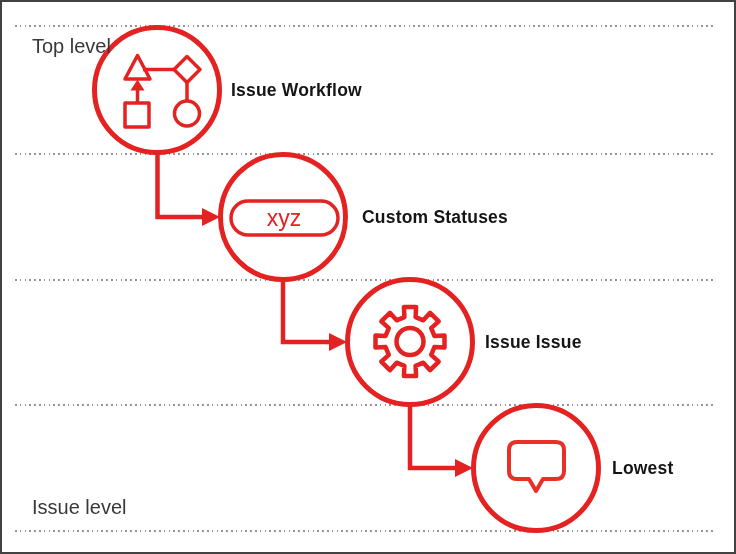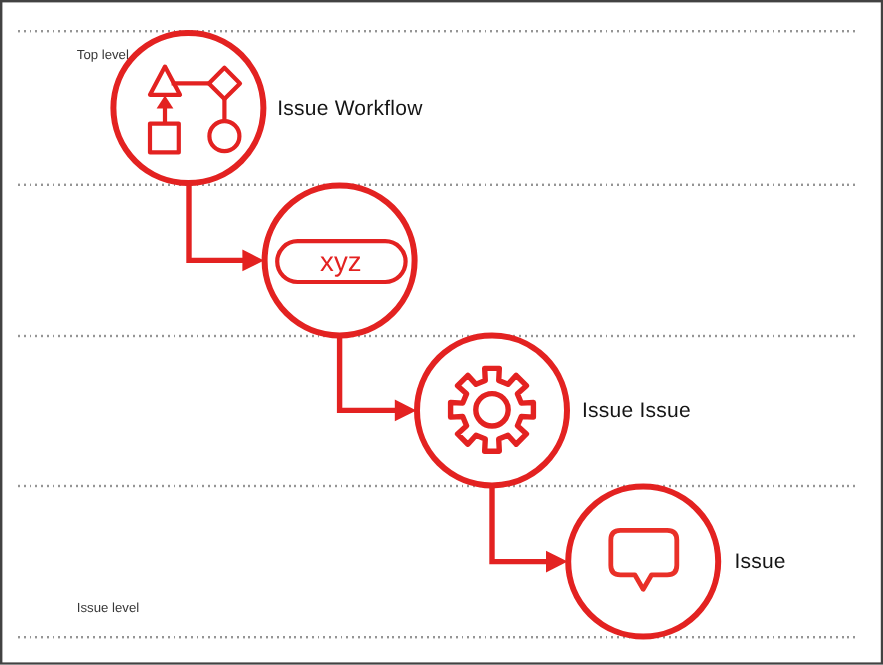--- a/index.html
+++ b/index.html
@@ -11,25 +11,25 @@
     background:#ffffff;
     font-family:"Liberation Sans", sans-serif;
     overflow:hidden;
   }
   .divider{
     position:absolute;left:13px;right:19px;height:1.6px;
     background:repeating-linear-gradient(90deg,#959595 0,#959595 1.6px,transparent 1.6px,transparent 4.8px);
   }
   .level-label{
     position:absolute;
-    font-size:11px;color:#383838;line-height:16px;margin-left:32px;
+    font-size:20px;color:#383838;line-height:16px;
   }
   .node-label{
     position:absolute;
-    font-size:17.5px;font-weight:normal;color:#151515;
+    font-size:17.5px;font-weight:bold;color:#151515;
     transform:translateY(-50%);
     white-space:nowrap;
     letter-spacing:0.2px;
   }
   svg{position:absolute;left:0;top:0;}
 </style>
 </head>
 <body>
 
 <div id="frame">
@@ -95,15 +95,16 @@
       <path d="M515,440 L554,440 Q562,440 562,448 L562,469 Q562,477 554,477
                L541,477 L534,489 L527,477 L515,477 Q507,477 507,469
                L507,448 Q507,440 515,440 Z" fill="none" stroke="#e93028" stroke-width="4" stroke-linejoin="round"></path>
     </g>
   </svg>
 
   <div class="level-label" style="left:30px;top:36px">Top level</div>
   <div class="level-label" style="left:30px;top:497px">Issue level</div>
 
   <div class="node-label" style="left:229px;top:88px">Issue Workflow</div>
+  <div class="node-label" style="left:360px;top:215px">Custom Statuses</div>
   <div class="node-label" style="left:483px;top:340px">Issue Issue</div>
-  <div class="node-label" style="left:610px;top:466px">Issue</div>
+  <div class="node-label" style="left:610px;top:466px">Lowest</div>
 </div>
 
 </body></html>

